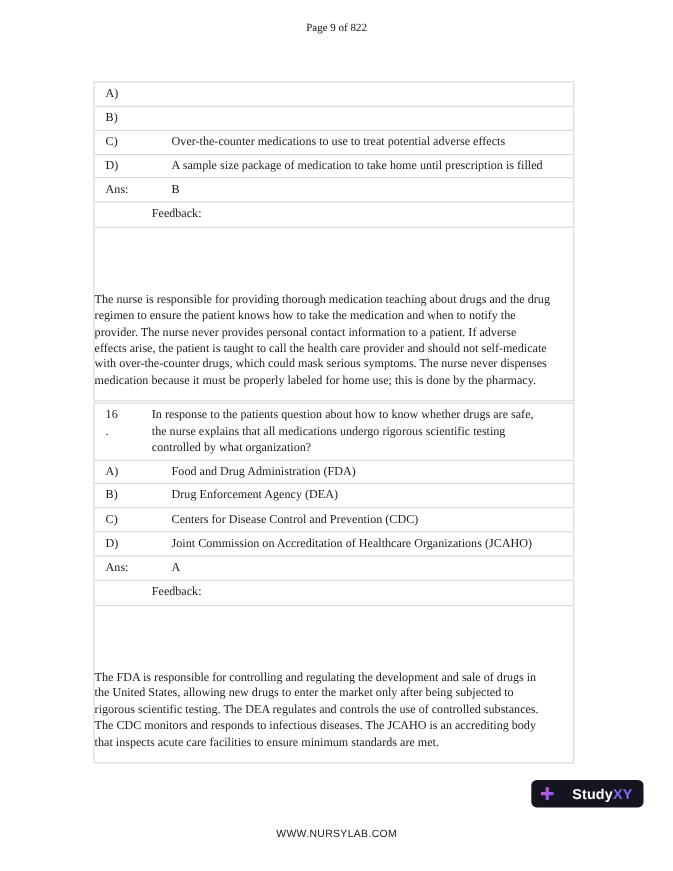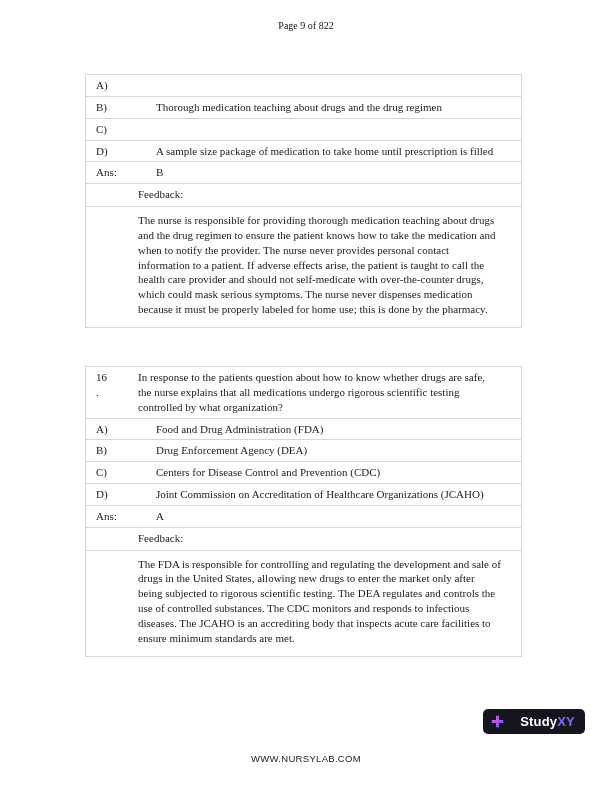--- a/index.html
+++ b/index.html
@@ -38,21 +38,21 @@
     background: #ffffff;
   }
   .qtable.t1 { top: 74px; }
   .qtable.t2 { top: 366px; }
   .row {
     display: flex;
     border-bottom: 1px solid #d6d6d6;
     font-size: 11px;
     line-height: 1.35;
   }
-  .row:last-child { border-bottom: none; }
+  .row:last-child { border-bottom: none; flex-direction: column; }
   .label-cell {
     flex: 0 0 52px;
     width: 52px;
     padding: 3px 0 3px 10px;
     box-sizing: border-box;
   }
   .content-cell {
     flex: 1;
     padding: 3px 20px 3px 0;
   }
@@ -96,24 +96,24 @@
 <div class="page">
 
   <div class="page-header">Page 9 of 822</div>
 
   <div class="qtable t1">
     <div class="row">
       <div class="label-cell">A)</div>
     </div>
     <div class="row">
       <div class="label-cell">B)</div>
-      <div class="content-cell indent">Thorough medication teaching about drugs and the drug regimen</div>
     </div>
     <div class="row">
       <div class="label-cell">C)</div>
+      <div class="content-cell indent">Over-the-counter medications to use to treat potential adverse effects</div>
     </div>
     <div class="row">
       <div class="label-cell">D)</div>
       <div class="content-cell indent">A sample size package of medication to take home until prescription is filled</div>
     </div>
     <div class="row">
       <div class="label-cell">Ans:</div>
       <div class="content-cell indent">B</div>
     </div>
     <div class="row">

